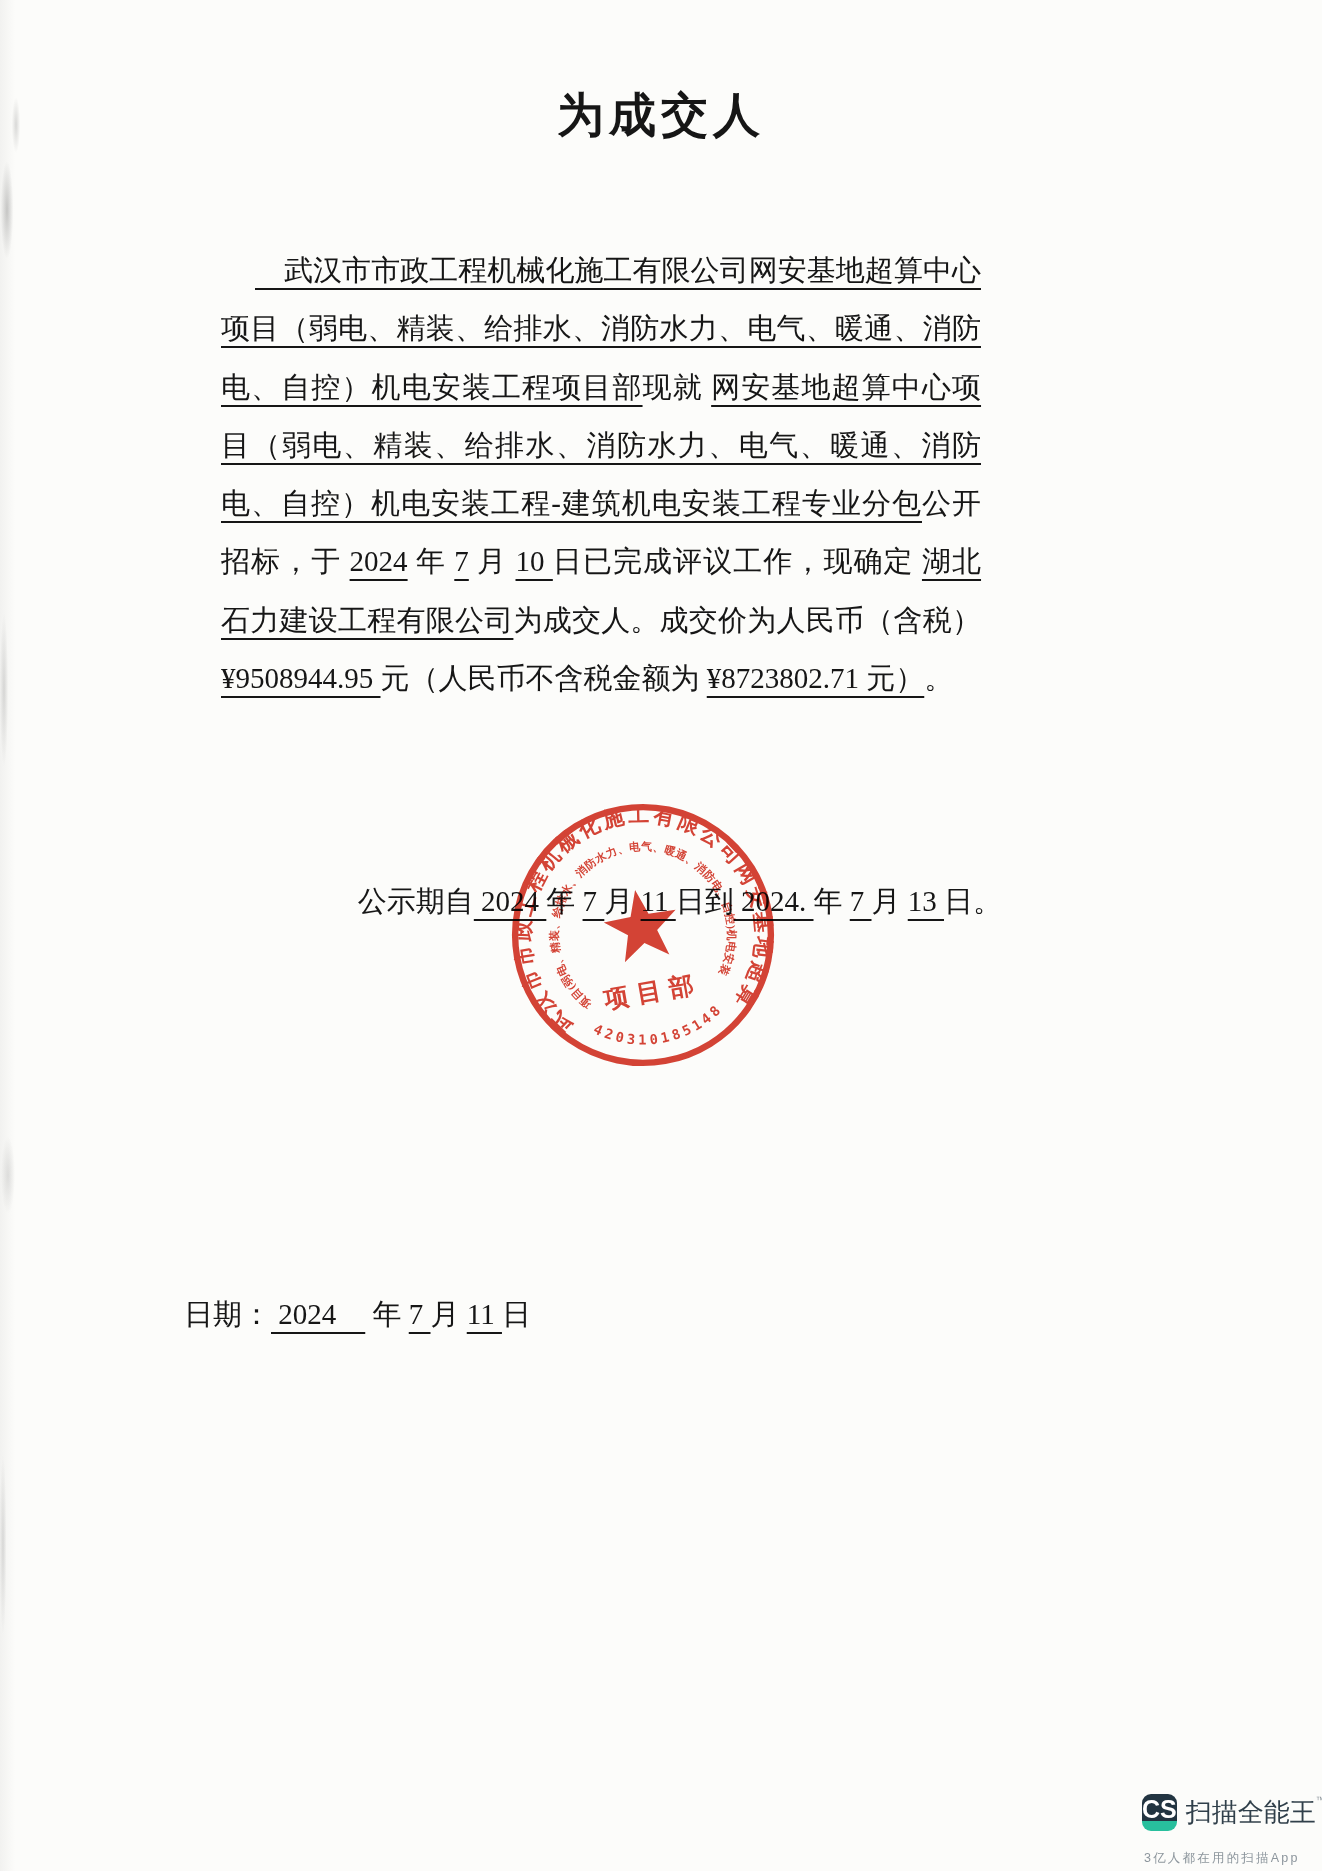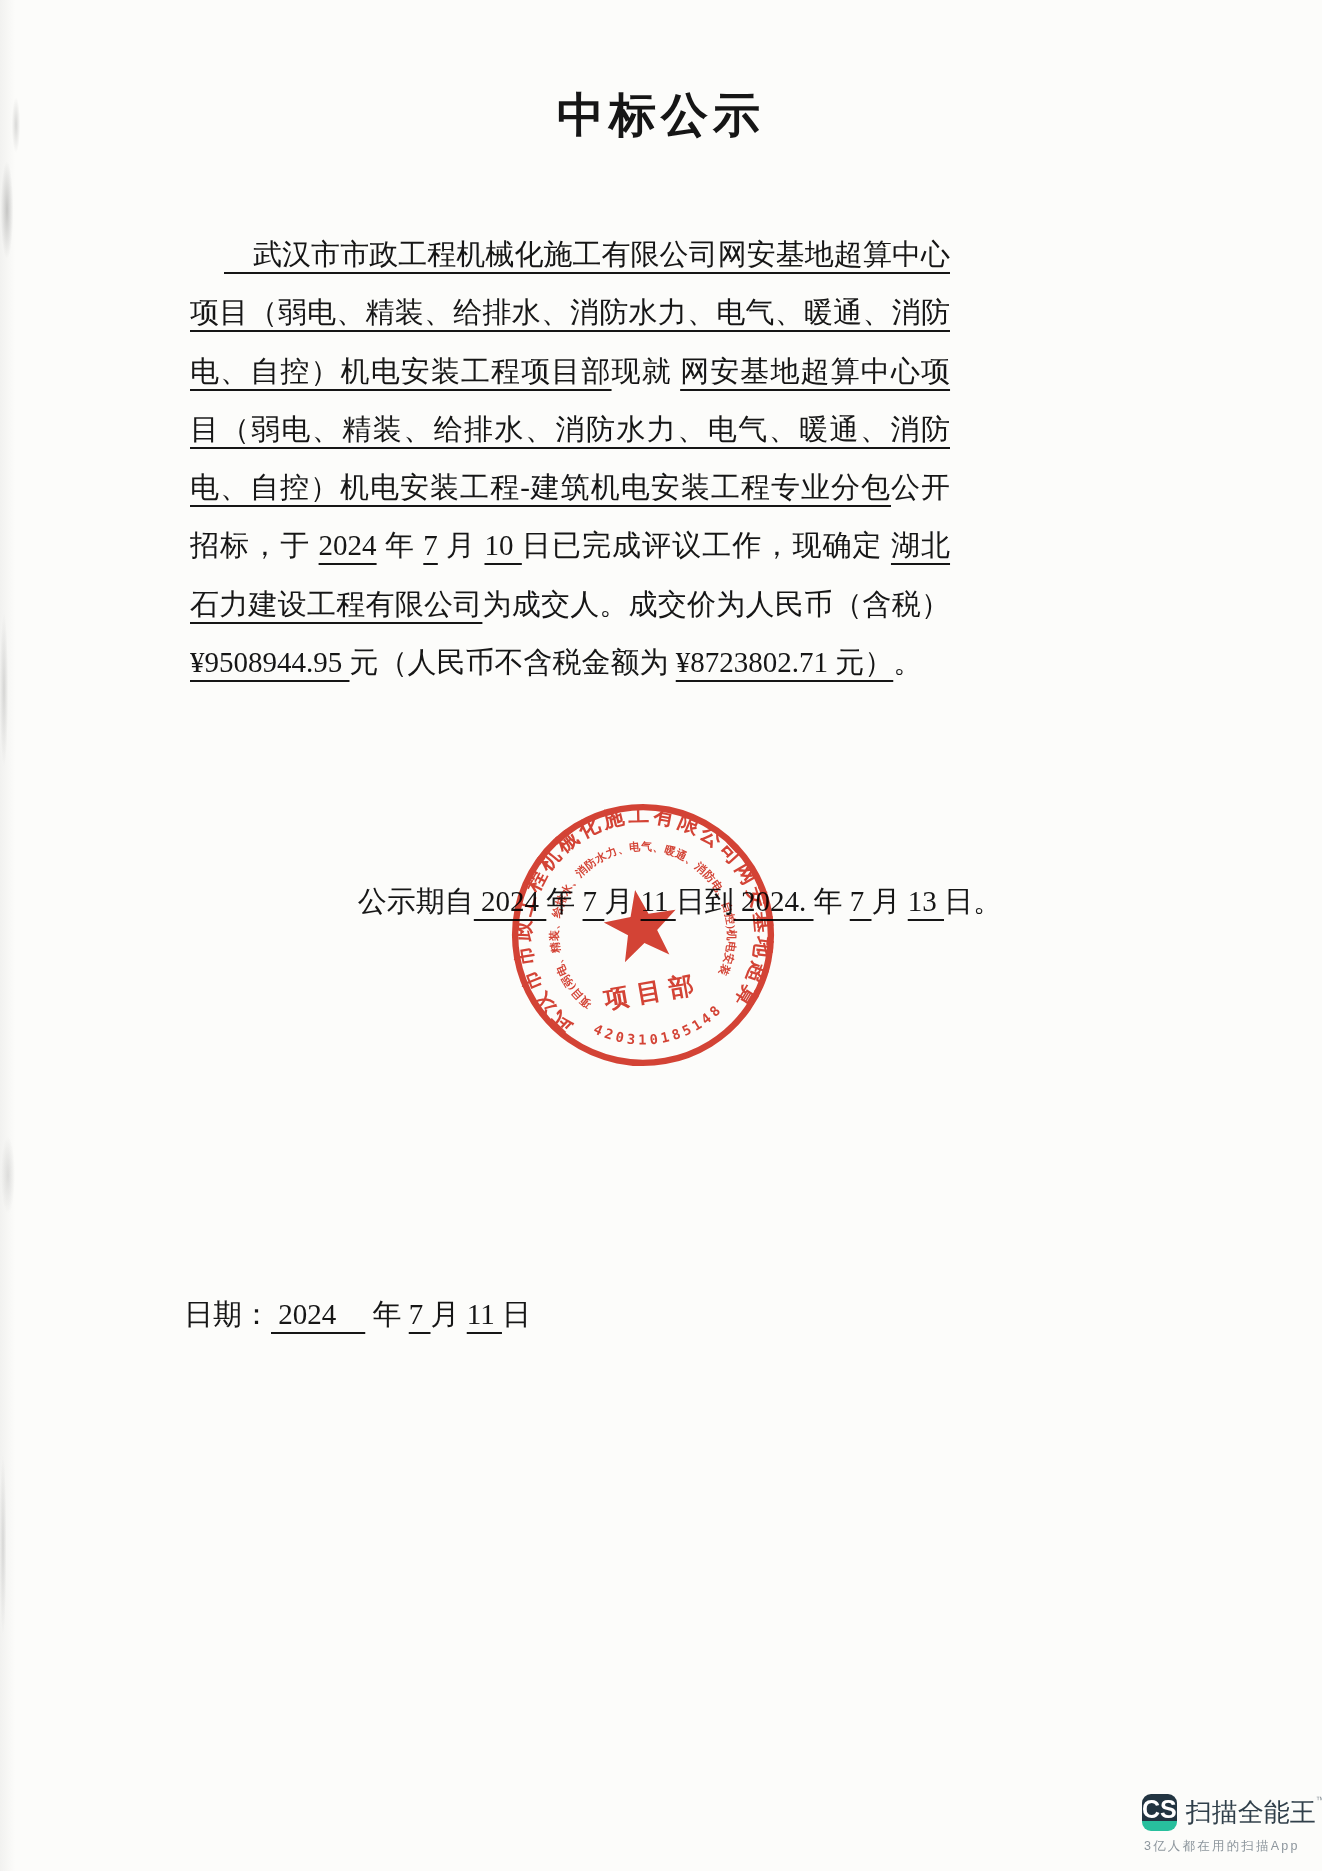--- a/index.html
+++ b/index.html
@@ -22,21 +22,21 @@
       radial-gradient(ellipse 10px 55px at 8px 1175px, rgba(90,90,90,.17), transparent 70%),
       radial-gradient(ellipse 5px 130px at 3px 1545px, rgba(100,100,100,.20), transparent 70%),
       linear-gradient(90deg, rgba(150,150,150,.10), rgba(255,255,255,0) 15px);
   }
   .doc-title {
     position:absolute; top:84px; left:0; width:100%;
     text-align:center; font-size:47px; font-weight:700; letter-spacing:5px;
   }
   .para { position:absolute; left:190px; width:760px; font-size:29px;
           text-align:justify; }
-  .p1 { top:196px; line-height:58.3px; text-indent:34px; }
+  .p1 { top:212px; line-height:58.3px; text-indent:34px;margin-left:31px; }
   .p2 { top:843px; padding-left:52px; line-height:58px; text-align:right; }
   .p3 { top:1046px; left:184px; width:782px; line-height:70px; text-align:justify; }
   .p4 { top:1256px; left:184px; line-height:58px; text-align:left; }
   .u  { text-decoration: underline; text-decoration-thickness:2.2px; text-underline-offset:8px; }
 
   .stamp-wrap {
     position:absolute; left:506px; top:798px; width:274px; height:274px;
     transform: rotate(-10deg);
     mix-blend-mode: multiply;
     opacity:.92;
@@ -52,30 +52,30 @@
   .wm-row { display:flex; align-items:center; gap:9px; }
   .wm-logo {
     width:37px; height:37px; border-radius:9px;
     background: linear-gradient(180deg, #223441 0%, #223441 74%, #28bf9d 74%, #28bf9d 100%);
     color:#ffffff; font-weight:700; font-size:25px;
     display:flex; align-items:center; justify-content:center;
     padding-bottom:6px; box-sizing:border-box;
   }
   .wm-name { font-size:26px; font-weight:400; color:#303f4a; white-space:nowrap; }
   .wm-tm { font-size:9px; vertical-align:top; color:#8b949b; }
-  .wm-tagline { margin-top:7px; margin-left:2px; font-size:12.5px; color:#8d969d;
+  .wm-tagline { margin-top:19px; margin-left:2px; font-size:12.5px; color:#8d969d;
                 letter-spacing:2.2px; white-space:nowrap; }
 </style>
 </head>
 <body>
 
 <div class="page">
   <div class="edge-noise"></div>
 
-  <div class="doc-title">中标公示</div>
+  <div class="doc-title">为成交人</div>
 
   <p class="para p1"><span class="u">　武汉市市政工程机械化施工有限公司网安基地超算中心项目（弱电、精装、给排水、消防水力、电气、暖通、消防电、自控）机电安装工程项目部</span><span>现就 </span><span class="u">网安基地超算中心项目（弱电、精装、给排水、消防水力、电气、暖通、消防电、自控）机电安装工程-建筑机电安装工程专业分包</span><span>公开招标，于 </span><span class="u">2024</span><span> 年 </span><span class="u">7</span><span> 月 </span><span class="u"> 10 </span><span> 日已完成评议工作，现确定 </span><span class="u">湖北石力建设工程有限公司</span><span>为成交人。成交价为人民币（含税） </span><span class="u"> ¥9508944.95 </span><span> 元（人民币不含税金额为 </span><span class="u">¥8723802.71 元）</span><span>。</span></p>
 
   <p class="para p2"><span>公示期自</span><span class="u"> 2024 </span><span> 年 </span><span class="u"> 7 </span><span> 月 </span><span class="u"> 11 </span><span> 日到</span><span class="u"> 2024. </span><span> 年 </span><span class="u"> 7 </span><span> 月 </span><span class="u"> 13 </span><span> 日。</span></p>
 
 
   <p class="para p4"><span>日期：</span><span class="u"> 2024　</span><span> 年 </span><span class="u"> 7 </span><span> 月 </span><span class="u"> 11 </span><span> 日</span></p>
 
   <div class="stamp-wrap">
     <svg viewBox="0 0 300 300">

